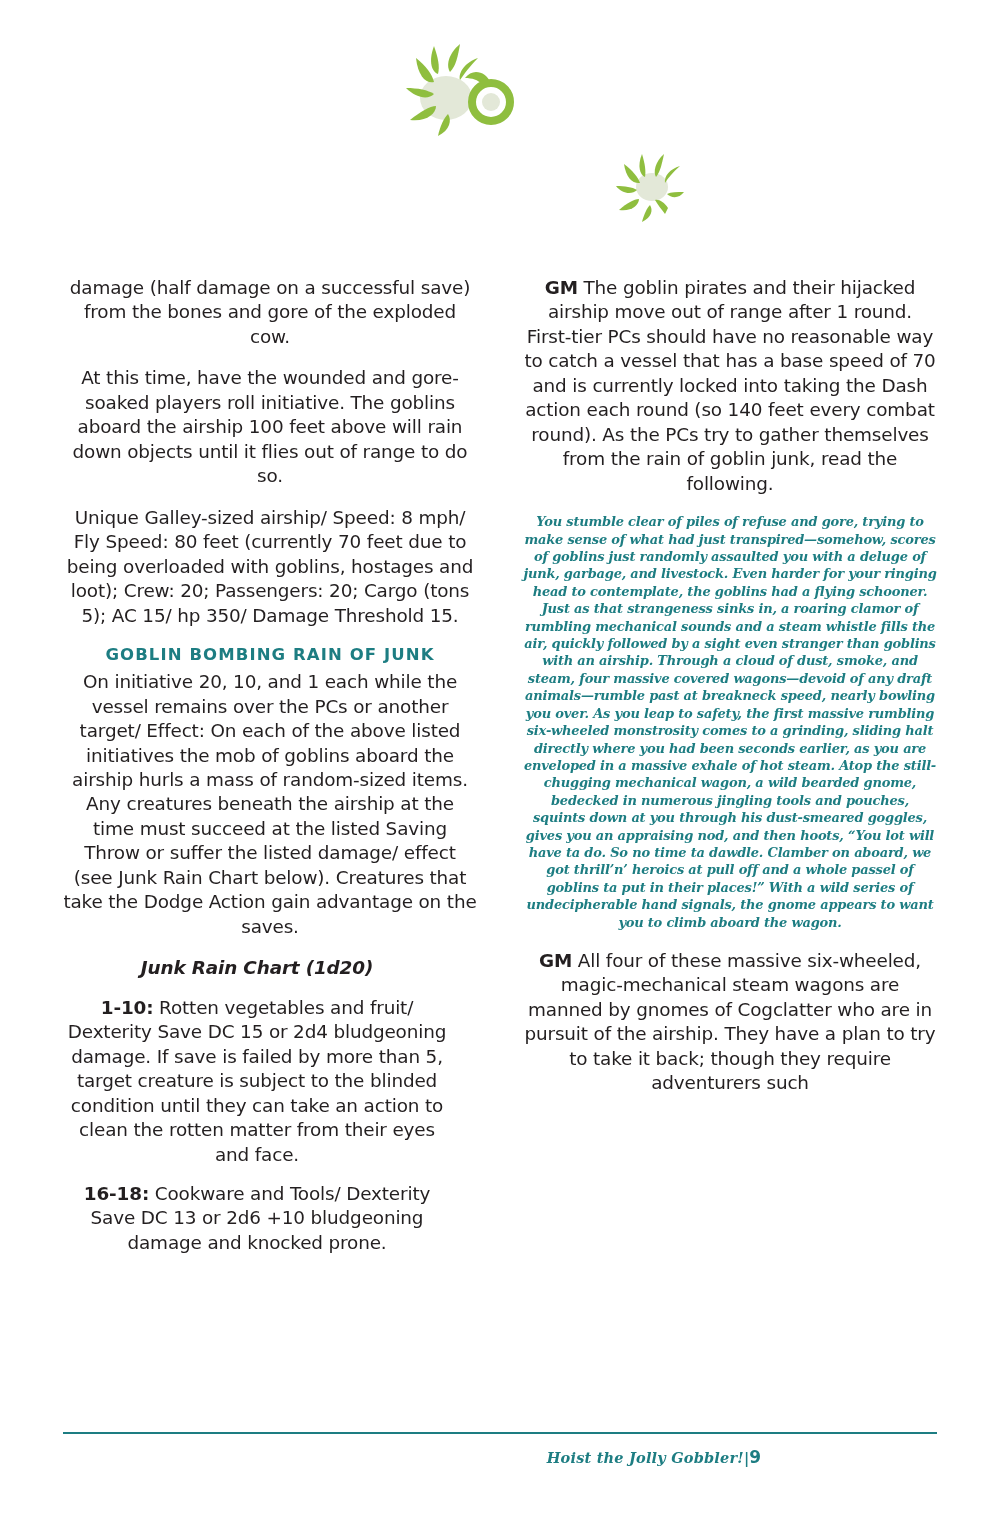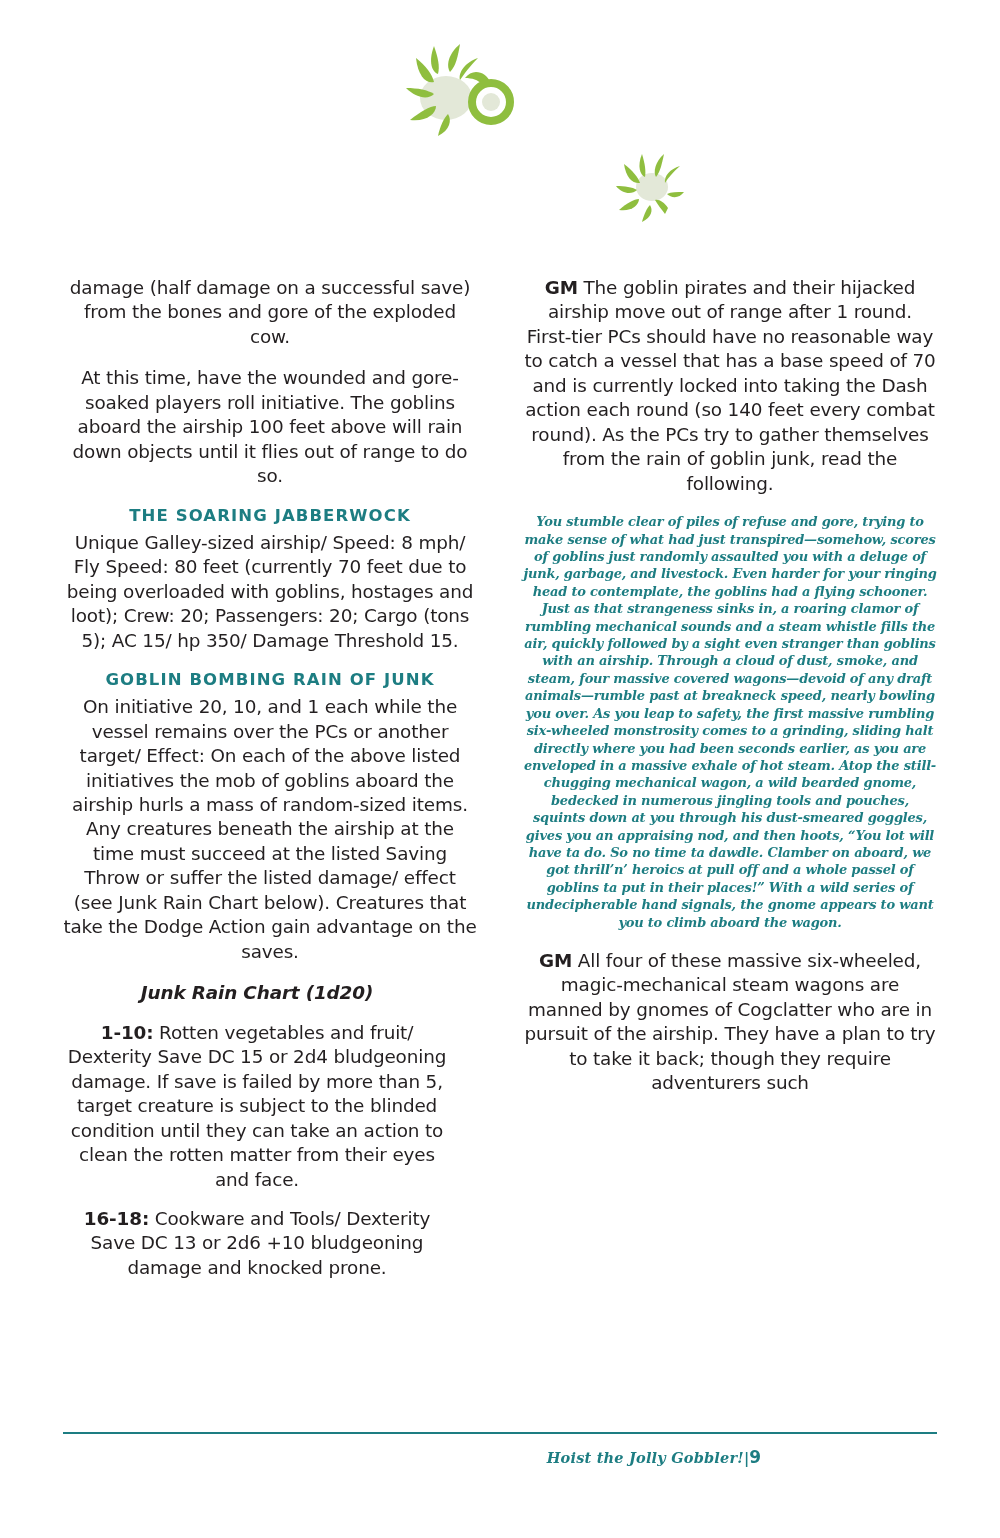--- a/index.html
+++ b/index.html
@@ -174,21 +174,20 @@
       </g>
     </svg>
   </div>
 
   <div class="columns">
 
     <div class="col">
       <p>damage (half damage on a successful save) from the bones and gore of the exploded cow.</p>
       <p>At this time, have the wounded and gore-soaked players roll initiative. The goblins aboard the airship 100 feet above will rain down objects until it flies out of range to do so.</p>
 
-      <h3 class="section-head">THE SOARING JABBERWOCK</h3>
       <p>Unique Galley-sized airship/ Speed: 8 mph/ Fly Speed: 80 feet (currently 70 feet due to being overloaded with goblins, hostages and loot); Crew: 20; Passengers: 20; Cargo (tons 5); AC 15/ hp 350/ Damage Threshold 15.</p>
 
       <h3 class="section-head">GOBLIN BOMBING RAIN OF JUNK</h3>
       <p>On initiative 20, 10, and 1 each while the vessel remains over the PCs or another target/ Effect: On each of the above listed initiatives the mob of goblins aboard the airship hurls a mass of random-sized items. Any creatures beneath the airship at the time must succeed at the listed Saving Throw or suffer the listed damage/ effect (see Junk Rain Chart below). Creatures that take the Dodge Action gain advantage on the saves.</p>
 
       <div class="indent-block">
         <p class="chart-title">Junk Rain Chart (1d20)</p>
 
         <p><span class="lead">1-10:</span><span> Rotten vegetables and fruit/ Dexterity Save DC 15 or 2d4 bludgeoning damage. If save is failed by more than 5, target creature is subject to the blinded condition until they can take an action to clean the rotten matter from their eyes and face.</span></p>
 

